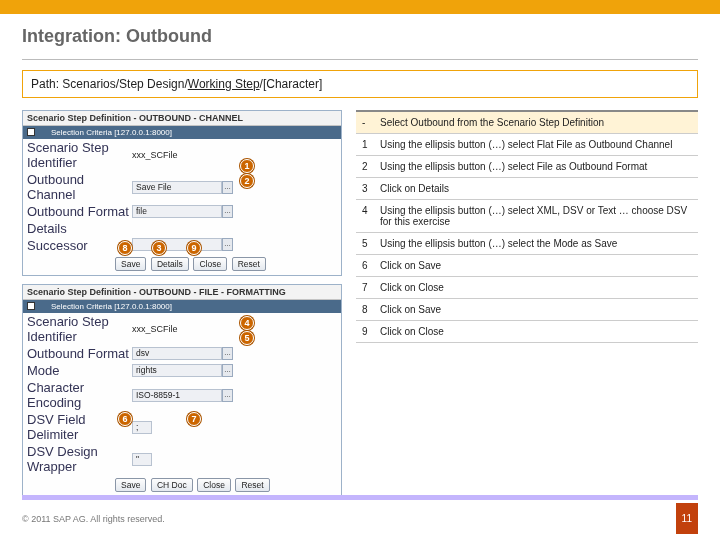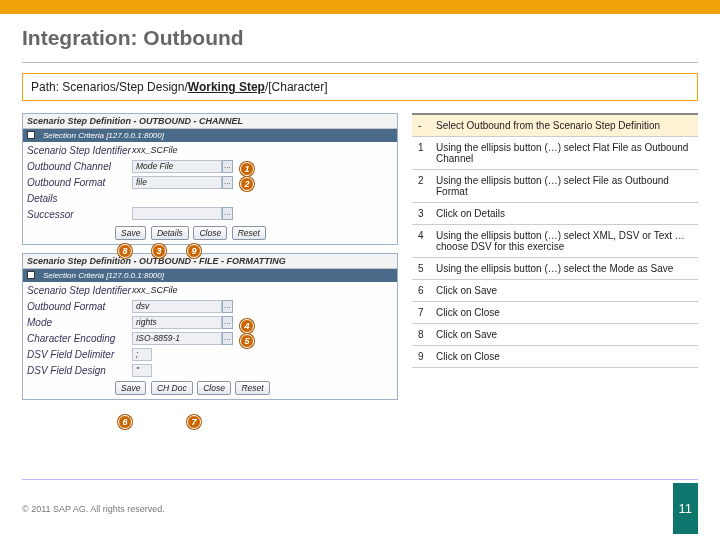--- a/index.html
+++ b/index.html
@@ -1,43 +1,43 @@
 <!DOCTYPE html>
 <html><head>
 <meta charset="utf-8">
 <style>
   * { box-sizing: border-box; margin: 0; padding: 0; }
   html, body { width: 720px; height: 540px; font-family: Arial, Helvetica, sans-serif; background: #fff; color: #222; }
   .accent-bar { height: 14px; background: #f0a30a; }
   .slide { padding: 12px 22px 0 22px; position: relative; height: calc(540px - 14px); }
-  h1.title { font-size: 21px; font-weight: bold; color: #666; margin-bottom: 12px; }
+  h1.title { font-size: 18px; font-weight: bold; color: #666; margin-bottom: 12px; }
   .hr { border-top: 1px solid #bbb; margin-bottom: 10px; }
   .path-box { border: 1.5px solid #f0a30a; padding: 6px 8px; font-size: 12px; margin-bottom: 12px; }
-  .path-box .wstrong { font-weight: bold; text-decoration: underline; margin-top: 16px; }
+  .path-box .wstrong { font-weight: normal; text-decoration: underline; margin-top: 16px; }
   .content { display: flex; gap: 14px; }
-  .left-col { width: 376px; position: relative; font-style: italic; }
+  .left-col { width: 320px; position: relative; }
   .right-col { flex: 1; }
   .panel { border: 1px solid #9db2c9; margin-bottom: 8px; background: #fefefe; font-size: 9px; }
   .panel-title { background: #f3f3f3; border-bottom: 1px solid #c4c4c4; padding: 2px 4px; font-size: 9px; font-weight: bold; color: #333; filter: blur(0.5px); }
-  .sel-crit { display: flex; align-items: flex-start; gap: 8px; background: #4a6a8a; color: #fff; padding: 2px 4px; font-size: 8px; }
+  .sel-crit { display: flex; align-items: flex-start; gap: 16px; background: #4a6a8a; color: #fff; padding: 2px 4px; font-size: 8px; }
   .sel-crit .box { width: 8px; height: 8px; background: #fff; border: 1px solid #333; }
   .form-row { display: flex; align-items: center; padding: 1px 4px; min-height: 16px; }
-  .form-row .lbl { width: 105px; color: #335; filter: blur(0.6px); font-size: 10px; }
+  .form-row .lbl { width: 105px; color: #335; filter: blur(0.6px); font-size: 13px; }
   .form-row .val { flex: 1; }
   .form-row .inp { display: inline-block; background: #eef0f4; border: 1px solid #b8c2d0; padding: 0 3px; font-size: 8.5px; min-width: 90px; height: 13px; line-height: 11px; }
   .form-row .ellip { display: inline-block; width: 11px; height: 13px; background: #e6e9ee; border: 1px solid #9aaabf; text-align: center; line-height: 10px; font-size: 7px; vertical-align: top; }
   .btn-row { padding: 3px 4px 4px 92px; }
   .btn { display: inline-block; padding: 1px 5px; font-size: 8.5px; border: 1px solid #8a96a7; border-radius: 2px; background: linear-gradient(#fdfdfd, #e4e9ef); margin-right: 2px; }
   .callout { position: absolute; width: 14px; height: 14px; border-radius: 50%; background: #cc6600; color: #fff; font-size: 9px; font-weight: bold; display: flex; align-items: center; justify-content: center; border: 1px solid #fff; box-shadow: 0 0 0 1px #aa5500; }
   .instr-table { width: 100%; border-collapse: collapse; font-size: 10px; }
   .instr-table td { border-bottom: 1px solid #ccc; padding: 5px 6px; vertical-align: top; }
   .instr-table tr:first-child td { border-top: 2px solid #888; background: #fff3d6; }
   .instr-table td.n { width: 18px; text-align: left; }
-  .footer { position: absolute; left: 22px; right: 22px; bottom: 6px; display: flex; justify-content: space-between; align-items: center; font-size: 9px; color: #777; border-top: 1px solid #c4b5fd; padding-top: 3px; }
-  .footer .pn { background: #0f766e; color: #fff; padding: 18px 6px; font-size: 13px; }
+  .footer { position: absolute; left: 22px; right: 22px; bottom: 6px; display: flex; justify-content: space-between; align-items: center; font-size: 9px; color: #777; border-top: 5px solid #c4b5fd; padding-top: 3px; }
+  .footer .pn { background: #c2410c; color: #fff; padding: 10px 6px; font-size: 10px; }
 </style>
 </head>
 <body>
 
 <div class="accent-bar"></div>
 <div class="slide">
   <h1 class="title">Integration: Outbound</h1>
   <div class="hr"></div>
 
   <div class="path-box">
@@ -52,21 +52,21 @@
         <div class="sel-crit">
           <span class="box"></span>
           <span>Selection Criteria  [127.0.0.1:8000]</span>
         </div>
         <div class="form-row">
             <span class="lbl">Scenario Step Identifier</span>
             <span class="val">xxx_SCFile</span>
           </div>
         <div class="form-row">
             <span class="lbl">Outbound Channel</span>
-            <span class="val"><span class="inp">Mode File</span><span class="ellip">…</span></span>
+            <span class="val"><span class="inp">Save File</span><span class="ellip">…</span></span>
           </div>
         <div class="form-row">
             <span class="lbl">Outbound Format</span>
             <span class="val"><span class="inp">file</span><span class="ellip">…</span></span>
           </div>
         <div class="form-row">
             <span class="lbl">Details</span>
           </div>
         <div class="form-row">
             <span class="lbl">Successor</span>
@@ -100,21 +100,21 @@
           </div>
         <div class="form-row">
             <span class="lbl">Character Encoding</span>
             <span class="val"><span class="inp">ISO-8859-1</span><span class="ellip">…</span></span>
           </div>
         <div class="form-row">
             <span class="lbl">DSV Field Delimiter</span>
             <span class="val"><span class="inp" style="min-width:20px">;</span></span>
           </div>
         <div class="form-row">
-            <span class="lbl">DSV Field Design</span>
+            <span class="lbl">DSV Design Wrapper</span>
             <span class="val"><span class="inp" style="min-width:20px">"</span></span>
           </div>
         <div class="btn-row">
           <span class="btn">Save</span>
           <span class="btn">CH Doc</span>
           <span class="btn">Close</span>
           <span class="btn">Reset</span>
         </div>
       </div>
 

